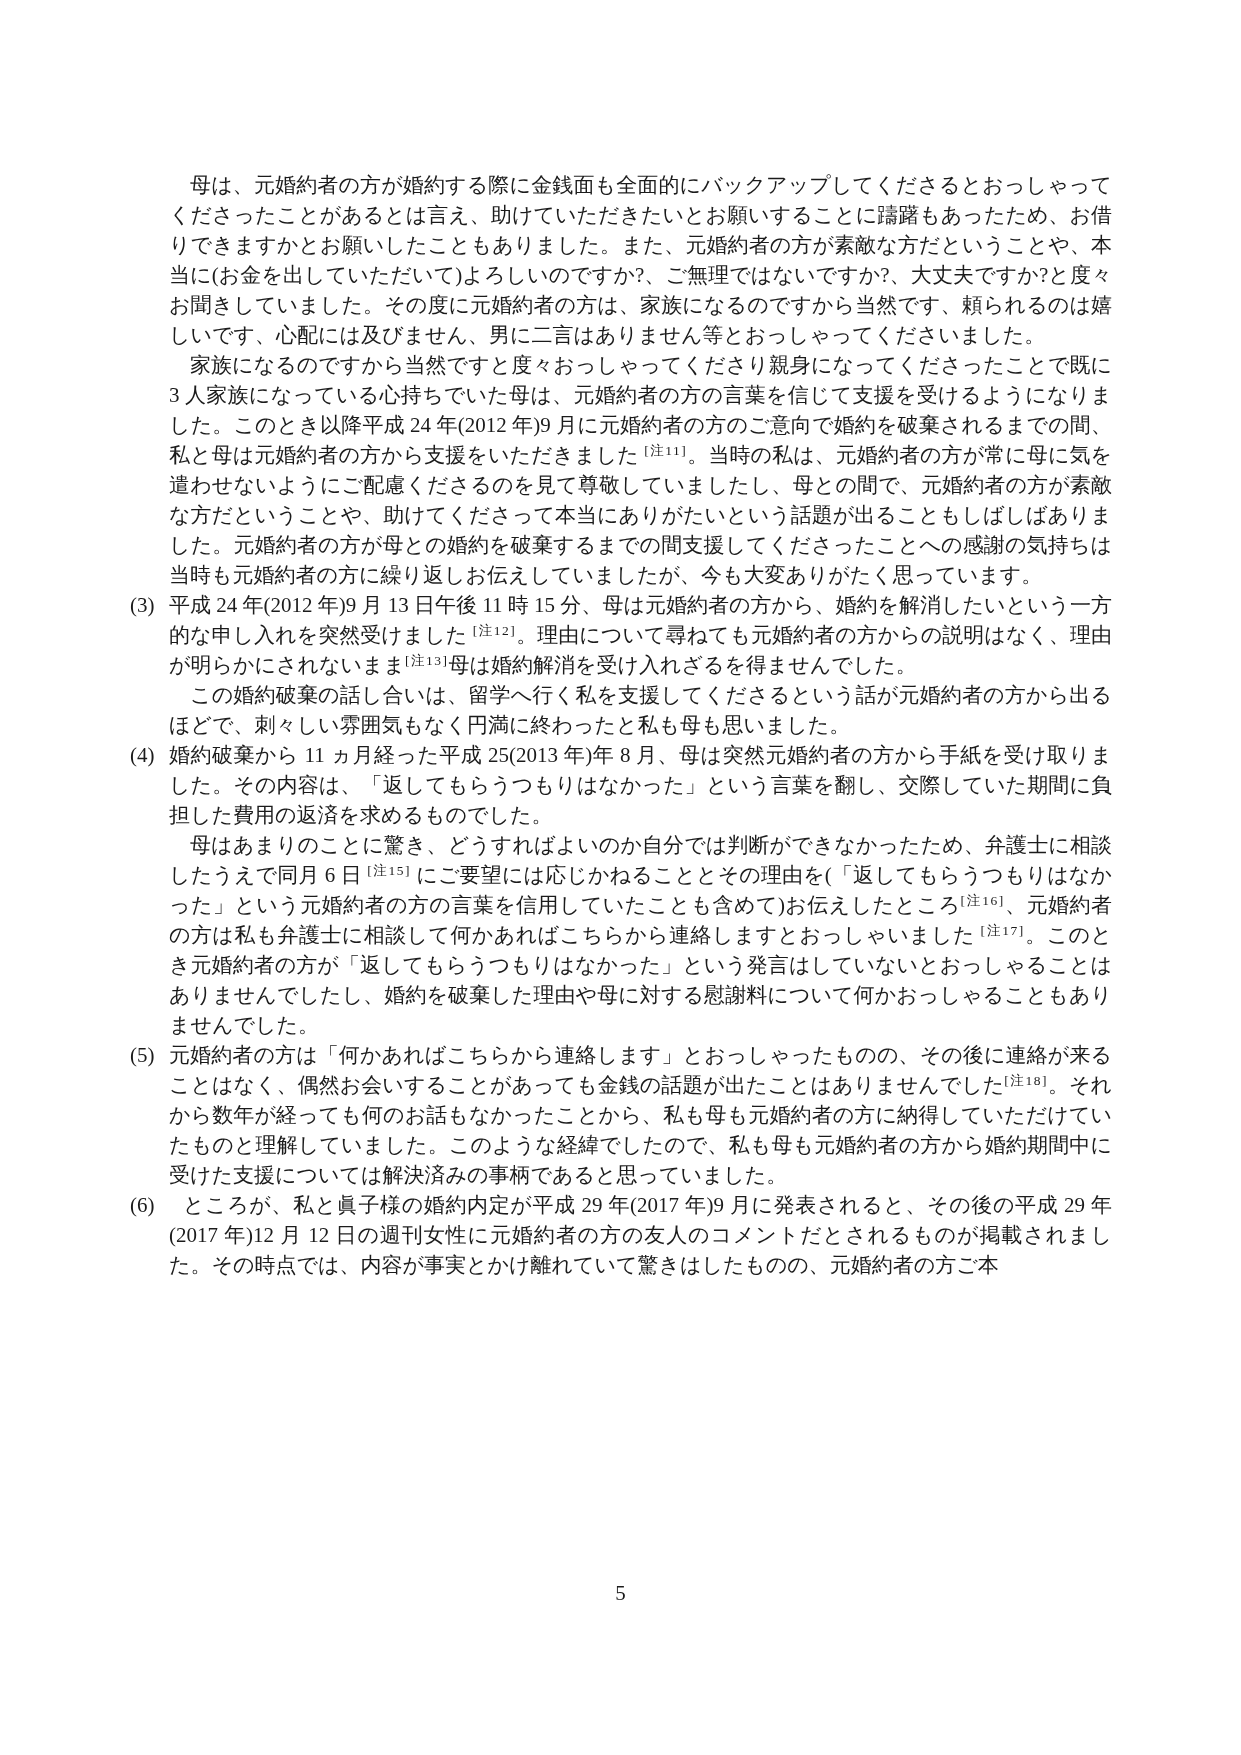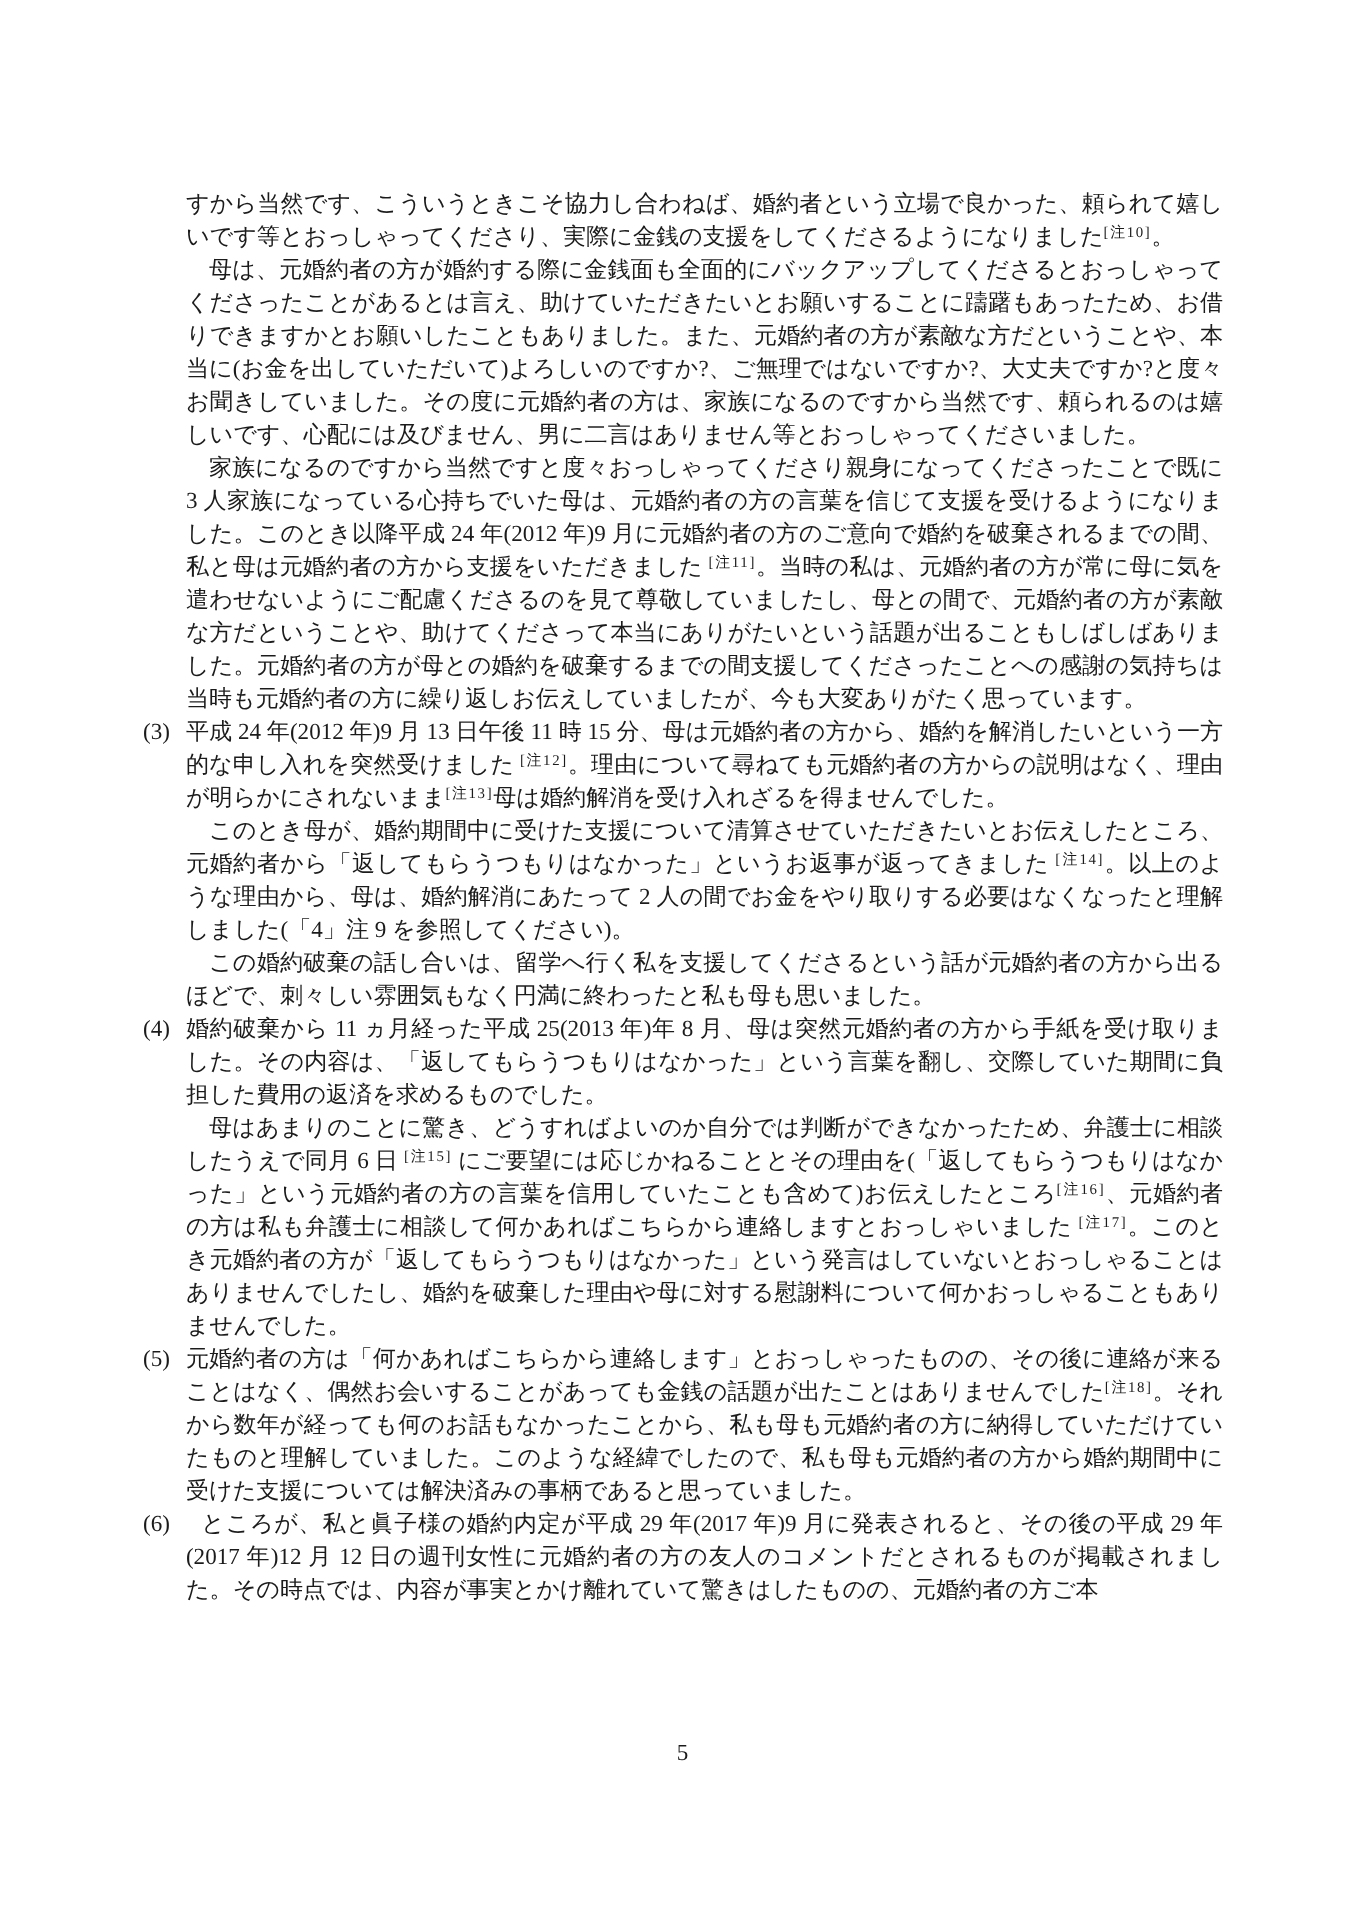--- a/index.html
+++ b/index.html
@@ -61,25 +61,23 @@
     width: 100%;
     text-align: center;
     font-size: 21px;
     line-height: 30px;
   }
 </style>
 </head>
 <body>
 
 <div class="document-body">
-    <p class="para continuation">すから当然です、こういうときこそ協力し合わねば、婚約者という立場で良かった、頼られて嬉しいです等とおっしゃってくださり、実際に金銭の支援をしてくださるようになりました<sup class="note-ref">[注10]</sup>。</p>
     <p class="para indent">母は、元婚約者の方が婚約する際に金銭面も全面的にバックアップしてくださるとおっしゃってくださったことがあるとは言え、助けていただきたいとお願いすることに躊躇もあったため、お借りできますかとお願いしたこともありました。また、元婚約者の方が素敵な方だということや、本当に(お金を出していただいて)よろしいのですか?、ご無理ではないですか?、大丈夫ですか?と度々お聞きしていました。その度に元婚約者の方は、家族になるのですから当然です、頼られるのは嬉しいです、心配には及びません、男に二言はありません等とおっしゃってくださいました。</p>
     <p class="para indent">家族になるのですから当然ですと度々おっしゃってくださり親身になってくださったことで既に 3 人家族になっている心持ちでいた母は、元婚約者の方の言葉を信じて支援を受けるようになりました。このとき以降平成 24 年(2012 年)9 月に元婚約者の方のご意向で婚約を破棄されるまでの間、私と母は元婚約者の方から支援をいただきました <sup class="note-ref">[注11]</sup>。当時の私は、元婚約者の方が常に母に気を遣わせないようにご配慮くださるのを見て尊敬していましたし、母との間で、元婚約者の方が素敵な方だということや、助けてくださって本当にありがたいという話題が出ることもしばしばありました。元婚約者の方が母との婚約を破棄するまでの間支援してくださったことへの感謝の気持ちは当時も元婚約者の方に繰り返しお伝えしていましたが、今も大変ありがたく思っています。</p>
     <p class="para numbered"><span class="item-label">(3)</span>平成 24 年(2012 年)9 月 13 日午後 11 時 15 分、母は元婚約者の方から、婚約を解消したいという一方的な申し入れを突然受けました <sup class="note-ref">[注12]</sup>。理由について尋ねても元婚約者の方からの説明はなく、理由が明らかにされないまま<sup class="note-ref">[注13]</sup>母は婚約解消を受け入れざるを得ませんでした。</p>
-    <p class="para indent">このとき母が、婚約期間中に受けた支援について清算させていただきたいとお伝えしたところ、元婚約者から「返してもらうつもりはなかった」というお返事が返ってきました <sup class="note-ref">[注14]</sup>。以上のような理由から、母は、婚約解消にあたって 2 人の間でお金をやり取りする必要はなくなったと理解しました(「4」注 9 を参照してください)。</p>
     <p class="para indent">この婚約破棄の話し合いは、留学へ行く私を支援してくださるという話が元婚約者の方から出るほどで、刺々しい雰囲気もなく円満に終わったと私も母も思いました。</p>
     <p class="para numbered"><span class="item-label">(4)</span>婚約破棄から 11 ヵ月経った平成 25(2013 年)年 8 月、母は突然元婚約者の方から手紙を受け取りました。その内容は、「返してもらうつもりはなかった」という言葉を翻し、交際していた期間に負担した費用の返済を求めるものでした。</p>
     <p class="para indent">母はあまりのことに驚き、どうすればよいのか自分では判断ができなかったため、弁護士に相談したうえで同月 6 日 <sup class="note-ref">[注15]</sup> にご要望には応じかねることとその理由を(「返してもらうつもりはなかった」という元婚約者の方の言葉を信用していたことも含めて)お伝えしたところ<sup class="note-ref">[注16]</sup>、元婚約者の方は私も弁護士に相談して何かあればこちらから連絡しますとおっしゃいました <sup class="note-ref">[注17]</sup>。このとき元婚約者の方が「返してもらうつもりはなかった」という発言はしていないとおっしゃることはありませんでしたし、婚約を破棄した理由や母に対する慰謝料について何かおっしゃることもありませんでした。</p>
     <p class="para numbered"><span class="item-label">(5)</span>元婚約者の方は「何かあればこちらから連絡します」とおっしゃったものの、その後に連絡が来ることはなく、偶然お会いすることがあっても金銭の話題が出たことはありませんでした<sup class="note-ref">[注18]</sup>。それから数年が経っても何のお話もなかったことから、私も母も元婚約者の方に納得していただけていたものと理解していました。このような経緯でしたので、私も母も元婚約者の方から婚約期間中に受けた支援については解決済みの事柄であると思っていました。</p>
     <p class="para numbered wide-gap"><span class="item-label">(6)</span>ところが、私と眞子様の婚約内定が平成 29 年(2017 年)9 月に発表されると、その後の平成 29 年(2017 年)12 月 12 日の週刊女性に元婚約者の方の友人のコメントだとされるものが掲載されました。その時点では、内容が事実とかけ離れていて驚きはしたものの、元婚約者の方ご本</p>
   </div>
 
 <div class="page-footer">
   <span>5</span>
 </div>

